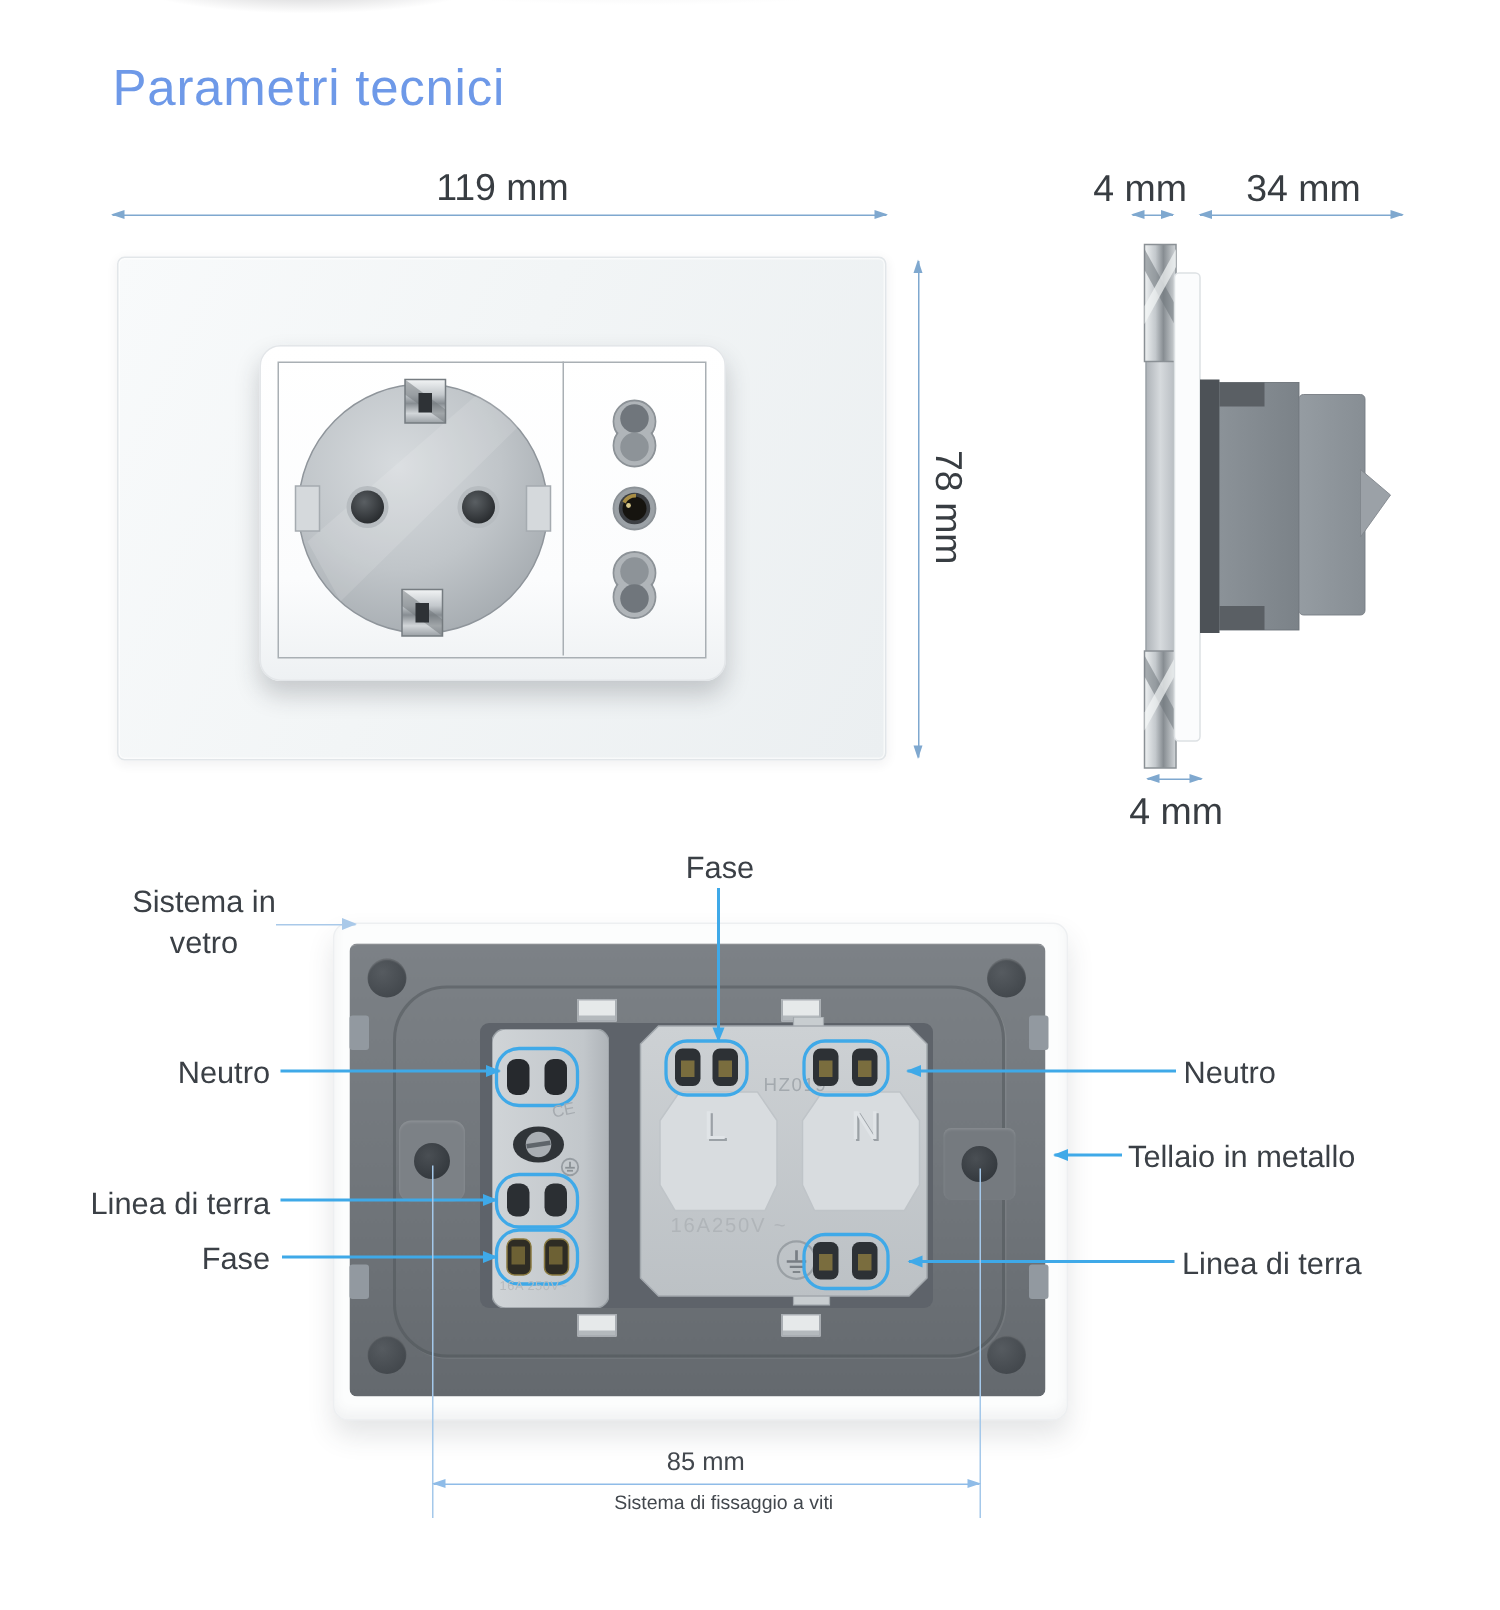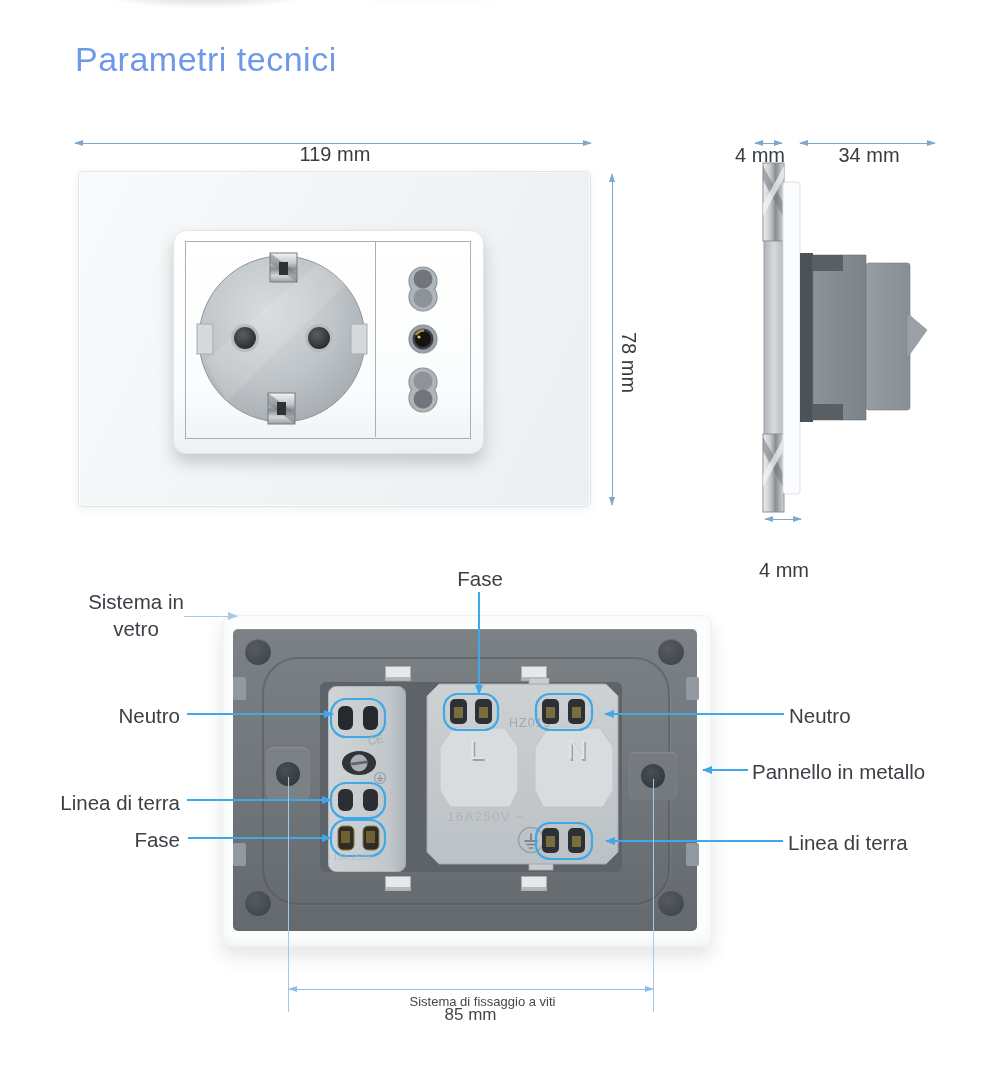--- a/index.html
+++ b/index.html
@@ -7,21 +7,21 @@
        font-family:"Liberation Sans","DejaVu Sans",sans-serif;color:#3b4046;}
   .abs{position:absolute;}
   
   .top-shadow{left:0;top:0;width:1000px;height:60px;pointer-events:none;
     background:radial-gradient(ellipse 170px 30px at 205px -12px, rgba(105,105,110,.42), rgba(105,105,110,0) 70%),
                radial-gradient(ellipse 260px 26px at 430px -16px, rgba(120,120,125,.18), rgba(120,120,125,0) 75%);}
   
   .title{left:39px;top:40px;font-size:34px;font-weight:300;letter-spacing:.5px;color:#6e99e8;margin-left:36px;}
   
   .lbl{font-size:20.5px;color:#3b4046;line-height:1.3;}
-  .dimtxt{font-size:20px;color:#383d42;text-align:center;margin-top:32px;}
+  .dimtxt{font-size:25px;color:#383d42;text-align:center;}
   .small-dim{font-size:17px;color:#42474d;text-align:center;}
   
   .dim{color:#7fa8cf;}
   .dim.h{height:0;border-top:1px solid currentColor;}
   .dim.h::before{content:"";position:absolute;left:-1px;top:-4px;width:0;height:0;
     border-style:solid;border-width:3.5px 9px 3.5px 0;border-color:transparent currentColor transparent transparent;}
   .dim.h::after{content:"";position:absolute;right:-1px;top:-4px;width:0;height:0;
     border-style:solid;border-width:3.5px 0 3.5px 9px;border-color:transparent transparent transparent currentColor;}
   .dim.v{width:0;border-left:1px solid currentColor;}
   .dim.v::before{content:"";position:absolute;top:-1px;left:-4px;width:0;height:0;
@@ -327,23 +327,23 @@
 
 <div class="abs lbl" style="left:60px;top:827px;width:120px;text-align:right;">Fase</div>
 <div class="abs leader h head-r" style="left:188px;top:837px;width:143px;"></div>
 
 <div class="abs lbl" style="left:440px;top:566px;width:80px;text-align:center;">Fase</div>
 <div class="abs leader v head-d" style="left:478px;top:592px;height:102px;"></div>
 
 <div class="abs lbl" style="left:789px;top:703px;">Neutro</div>
 <div class="abs leader h head-l" style="left:605px;top:713px;width:179px;"></div>
 
-<div class="abs lbl" style="left:752px;top:759px;">Pannello in metallo</div>
+<div class="abs lbl" style="left:752px;top:759px;">Tellaio in metallo</div>
 <div class="abs leader h head-l" style="left:703px;top:769px;width:45px;"></div>
 
 <div class="abs lbl" style="left:788px;top:830px;">Linea di terra</div>
 <div class="abs leader h head-l" style="left:606px;top:840px;width:177px;"></div>
 
 <div class="abs fixline" style="left:288px;top:777px;height:235px;"></div>
 <div class="abs fixline" style="left:653px;top:779px;height:233px;"></div>
-<div class="abs small-dim" style="left:288px;top:965px;width:365px;margin-top:40px;">85 mm</div>
+<div class="abs small-dim" style="left:288px;top:965px;width:365px;">85 mm</div>
 <div class="abs dim h light" style="left:289px;top:989px;width:364px;"></div>
 <div class="abs small-dim" style="left:300px;top:994px;width:365px;font-size:13px;">Sistema di fissaggio a viti</div>
 
 </body></html>

